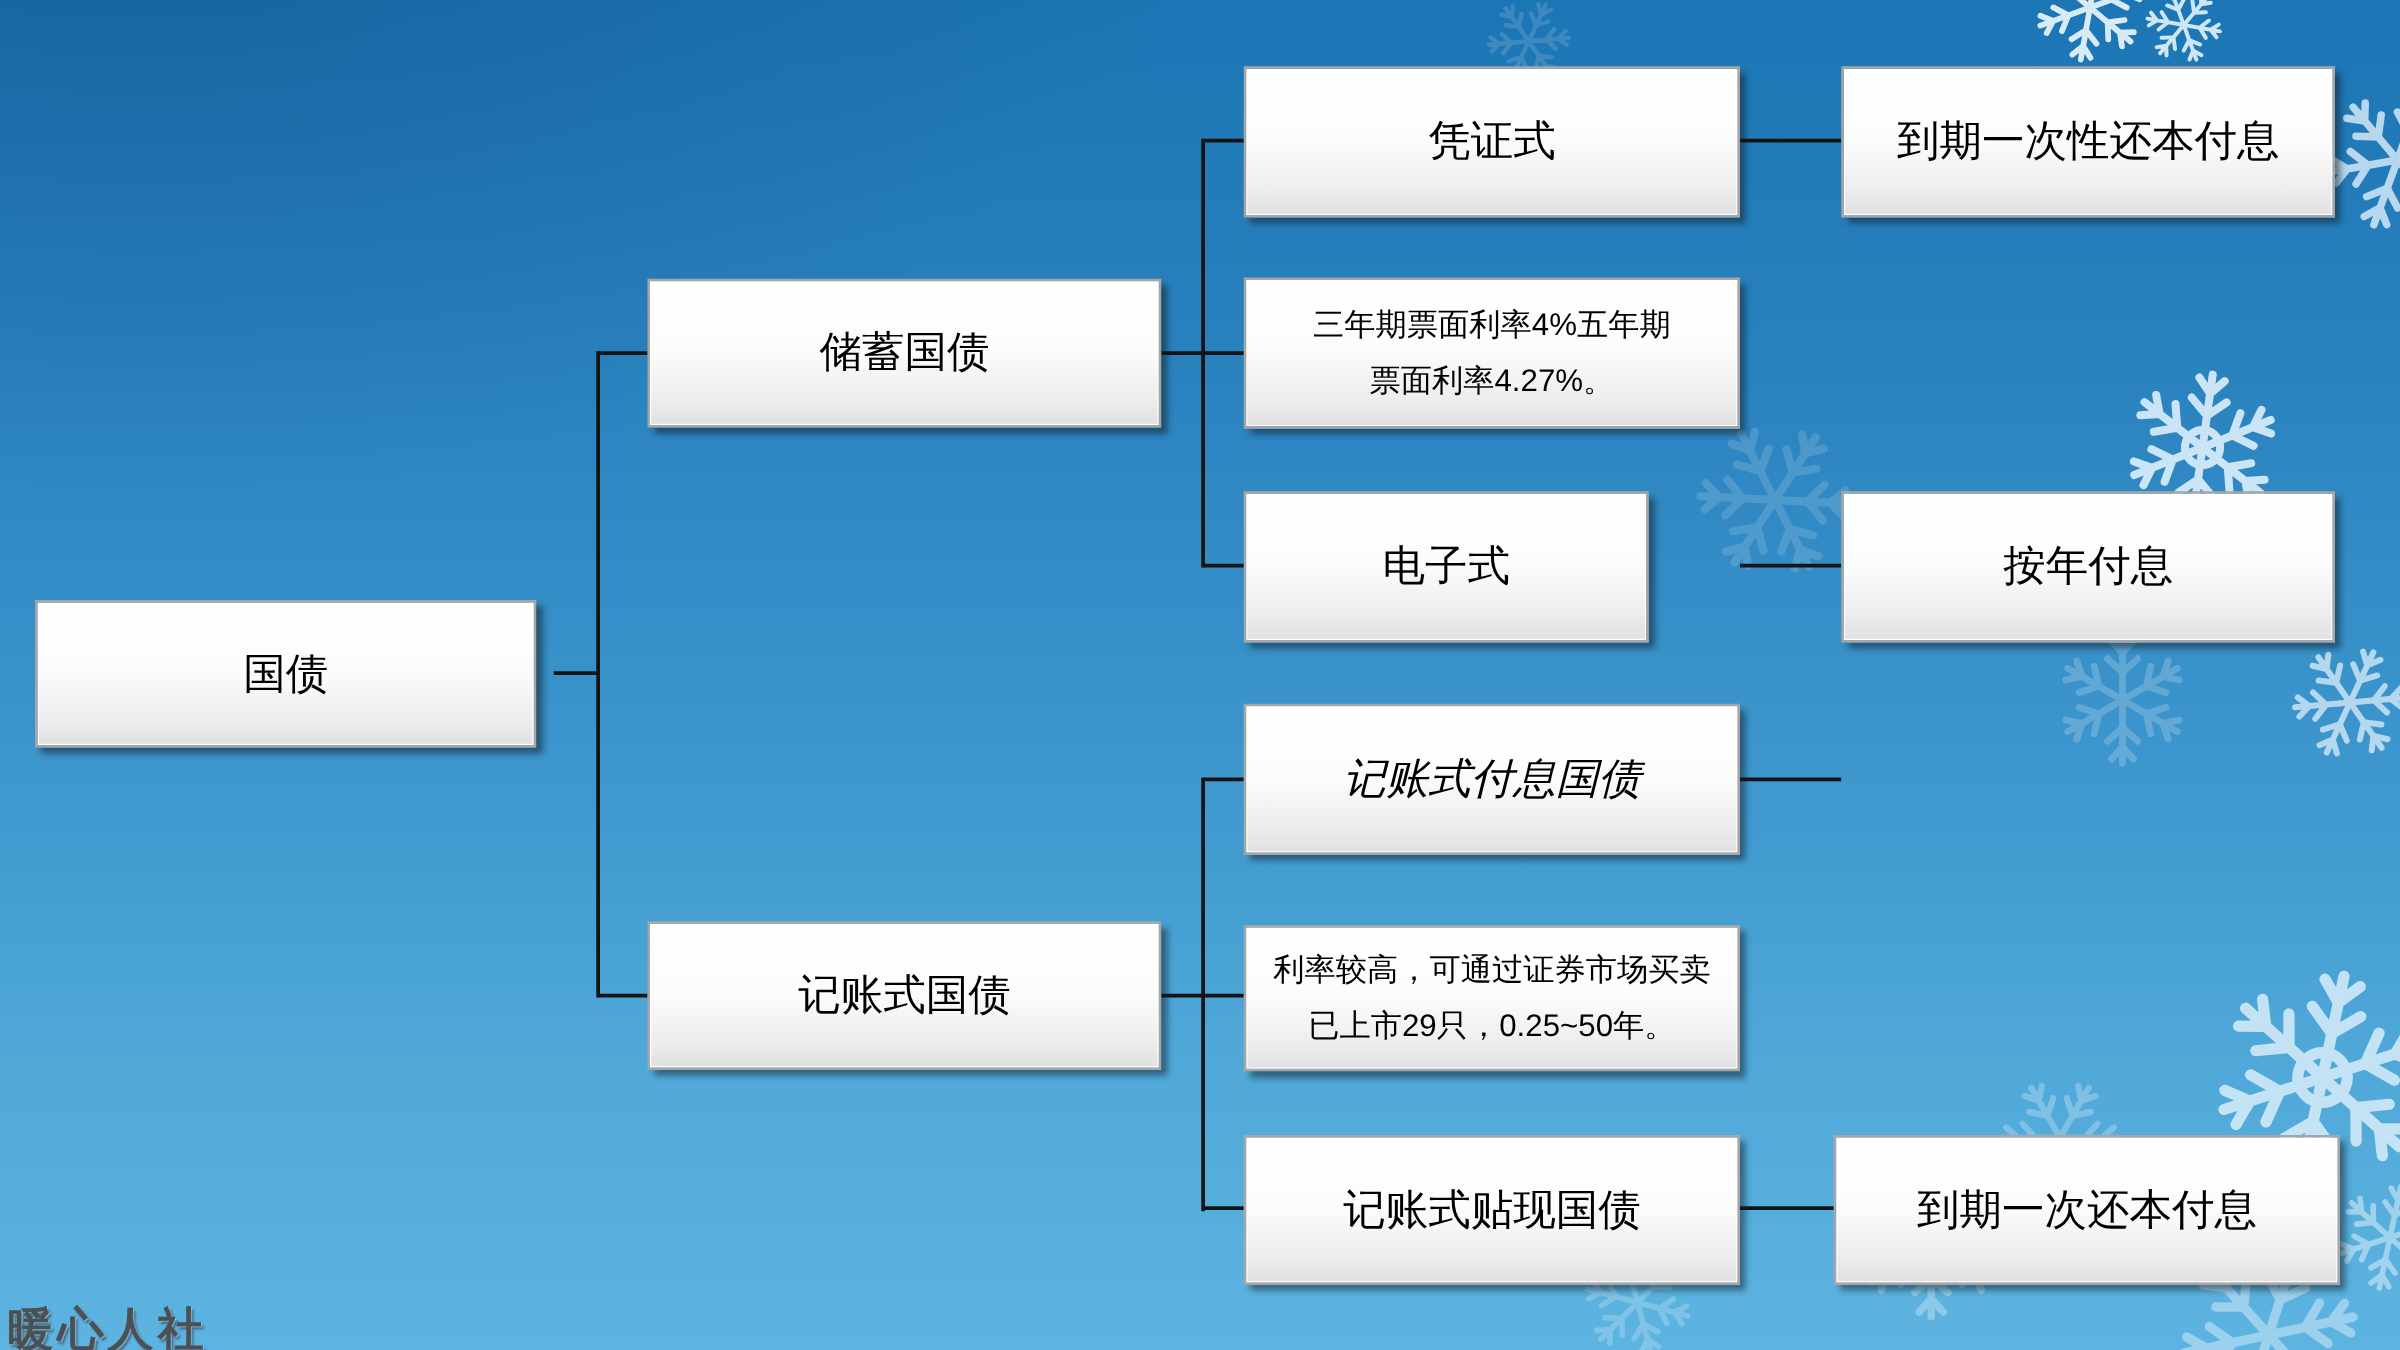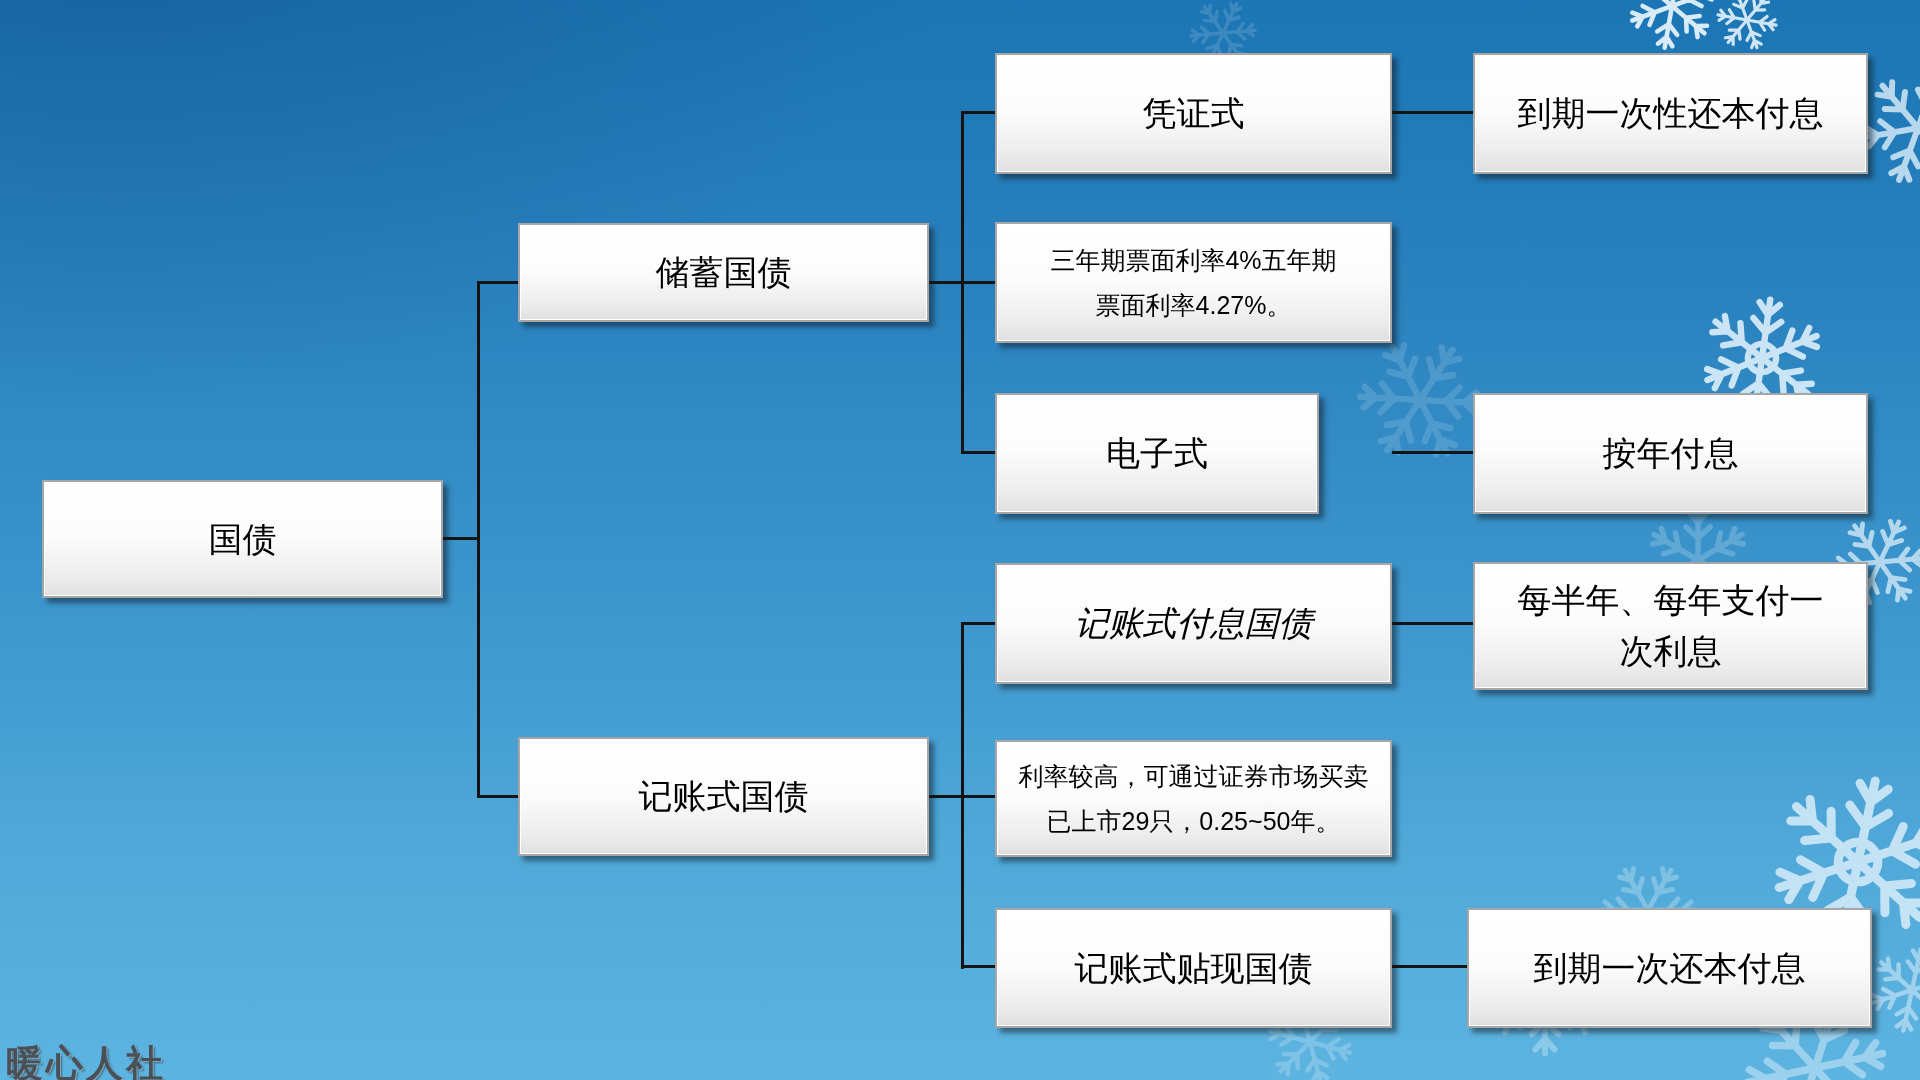--- a/index.html
+++ b/index.html
@@ -18,22 +18,22 @@
     box-sizing:border-box;
     background:linear-gradient(180deg,#ffffff 0%,#fcfcfc 48%,#ededed 82%,#e0e0e0 100%);
     border:2px solid #a6a6a6;
     box-shadow:5px 5px 5px rgba(15,25,35,0.50), inset 0 0 0 1px #ffffff;
     display:flex;flex-direction:column;align-items:center;justify-content:center;
     color:#000;text-align:center;
   }
   .node .ln{white-space:nowrap;}
   .big{font-size:34px;line-height:1.5;}
   .note{font-size:25px;line-height:1.8;}
-  #box-root{left:42px;top:480px;width:401px;height:118px;}
-  #box-savings{left:518px;top:223px;width:411px;height:99px;}
+  #box-root{left:28px;top:480px;width:401px;height:118px;}
+  #box-savings{left:518px;top:223px;width:411px;height:119px;}
   #box-bookentry{left:518px;top:737px;width:411px;height:119px;}
   #box-certificate{left:995px;top:53px;width:397px;height:121px;}
   #box-savings-note{left:995px;top:222px;width:397px;height:121px;}
   #box-electronic{left:995px;top:393px;width:324px;height:121px;}
   #box-coupon{left:995px;top:563px;width:397px;height:121px;font-style:italic;}
   #box-book-note{left:995px;top:740px;width:397px;height:117px;}
   #box-discount{left:995px;top:908px;width:397px;height:120px;}
   #box-certificate-result{left:1473px;top:53px;width:395px;height:121px;}
   #box-electronic-result{left:1473px;top:393px;width:395px;height:121px;}
   #box-coupon-result{left:1473px;top:562px;width:395px;height:128px;}
@@ -175,24 +175,20 @@
   </div>
 
   <div class="node big" id="box-certificate-result">
     <span class="ln">到期一次性还本付息</span>
   </div>
 
   <div class="node big" id="box-electronic-result">
     <span class="ln">按年付息</span>
   </div>
 
-  <div class="node big" id="box-coupon-result">
-    <div class="ln">每半年、每年支付一</div>
-    <div class="ln">次利息</div>
-  </div>
 
   <div class="node big" id="box-discount-result">
     <span class="ln">到期一次还本付息</span>
   </div>
 
   <div id="watermark">暖心人社</div>
 
 </div>
 
 </body></html>

